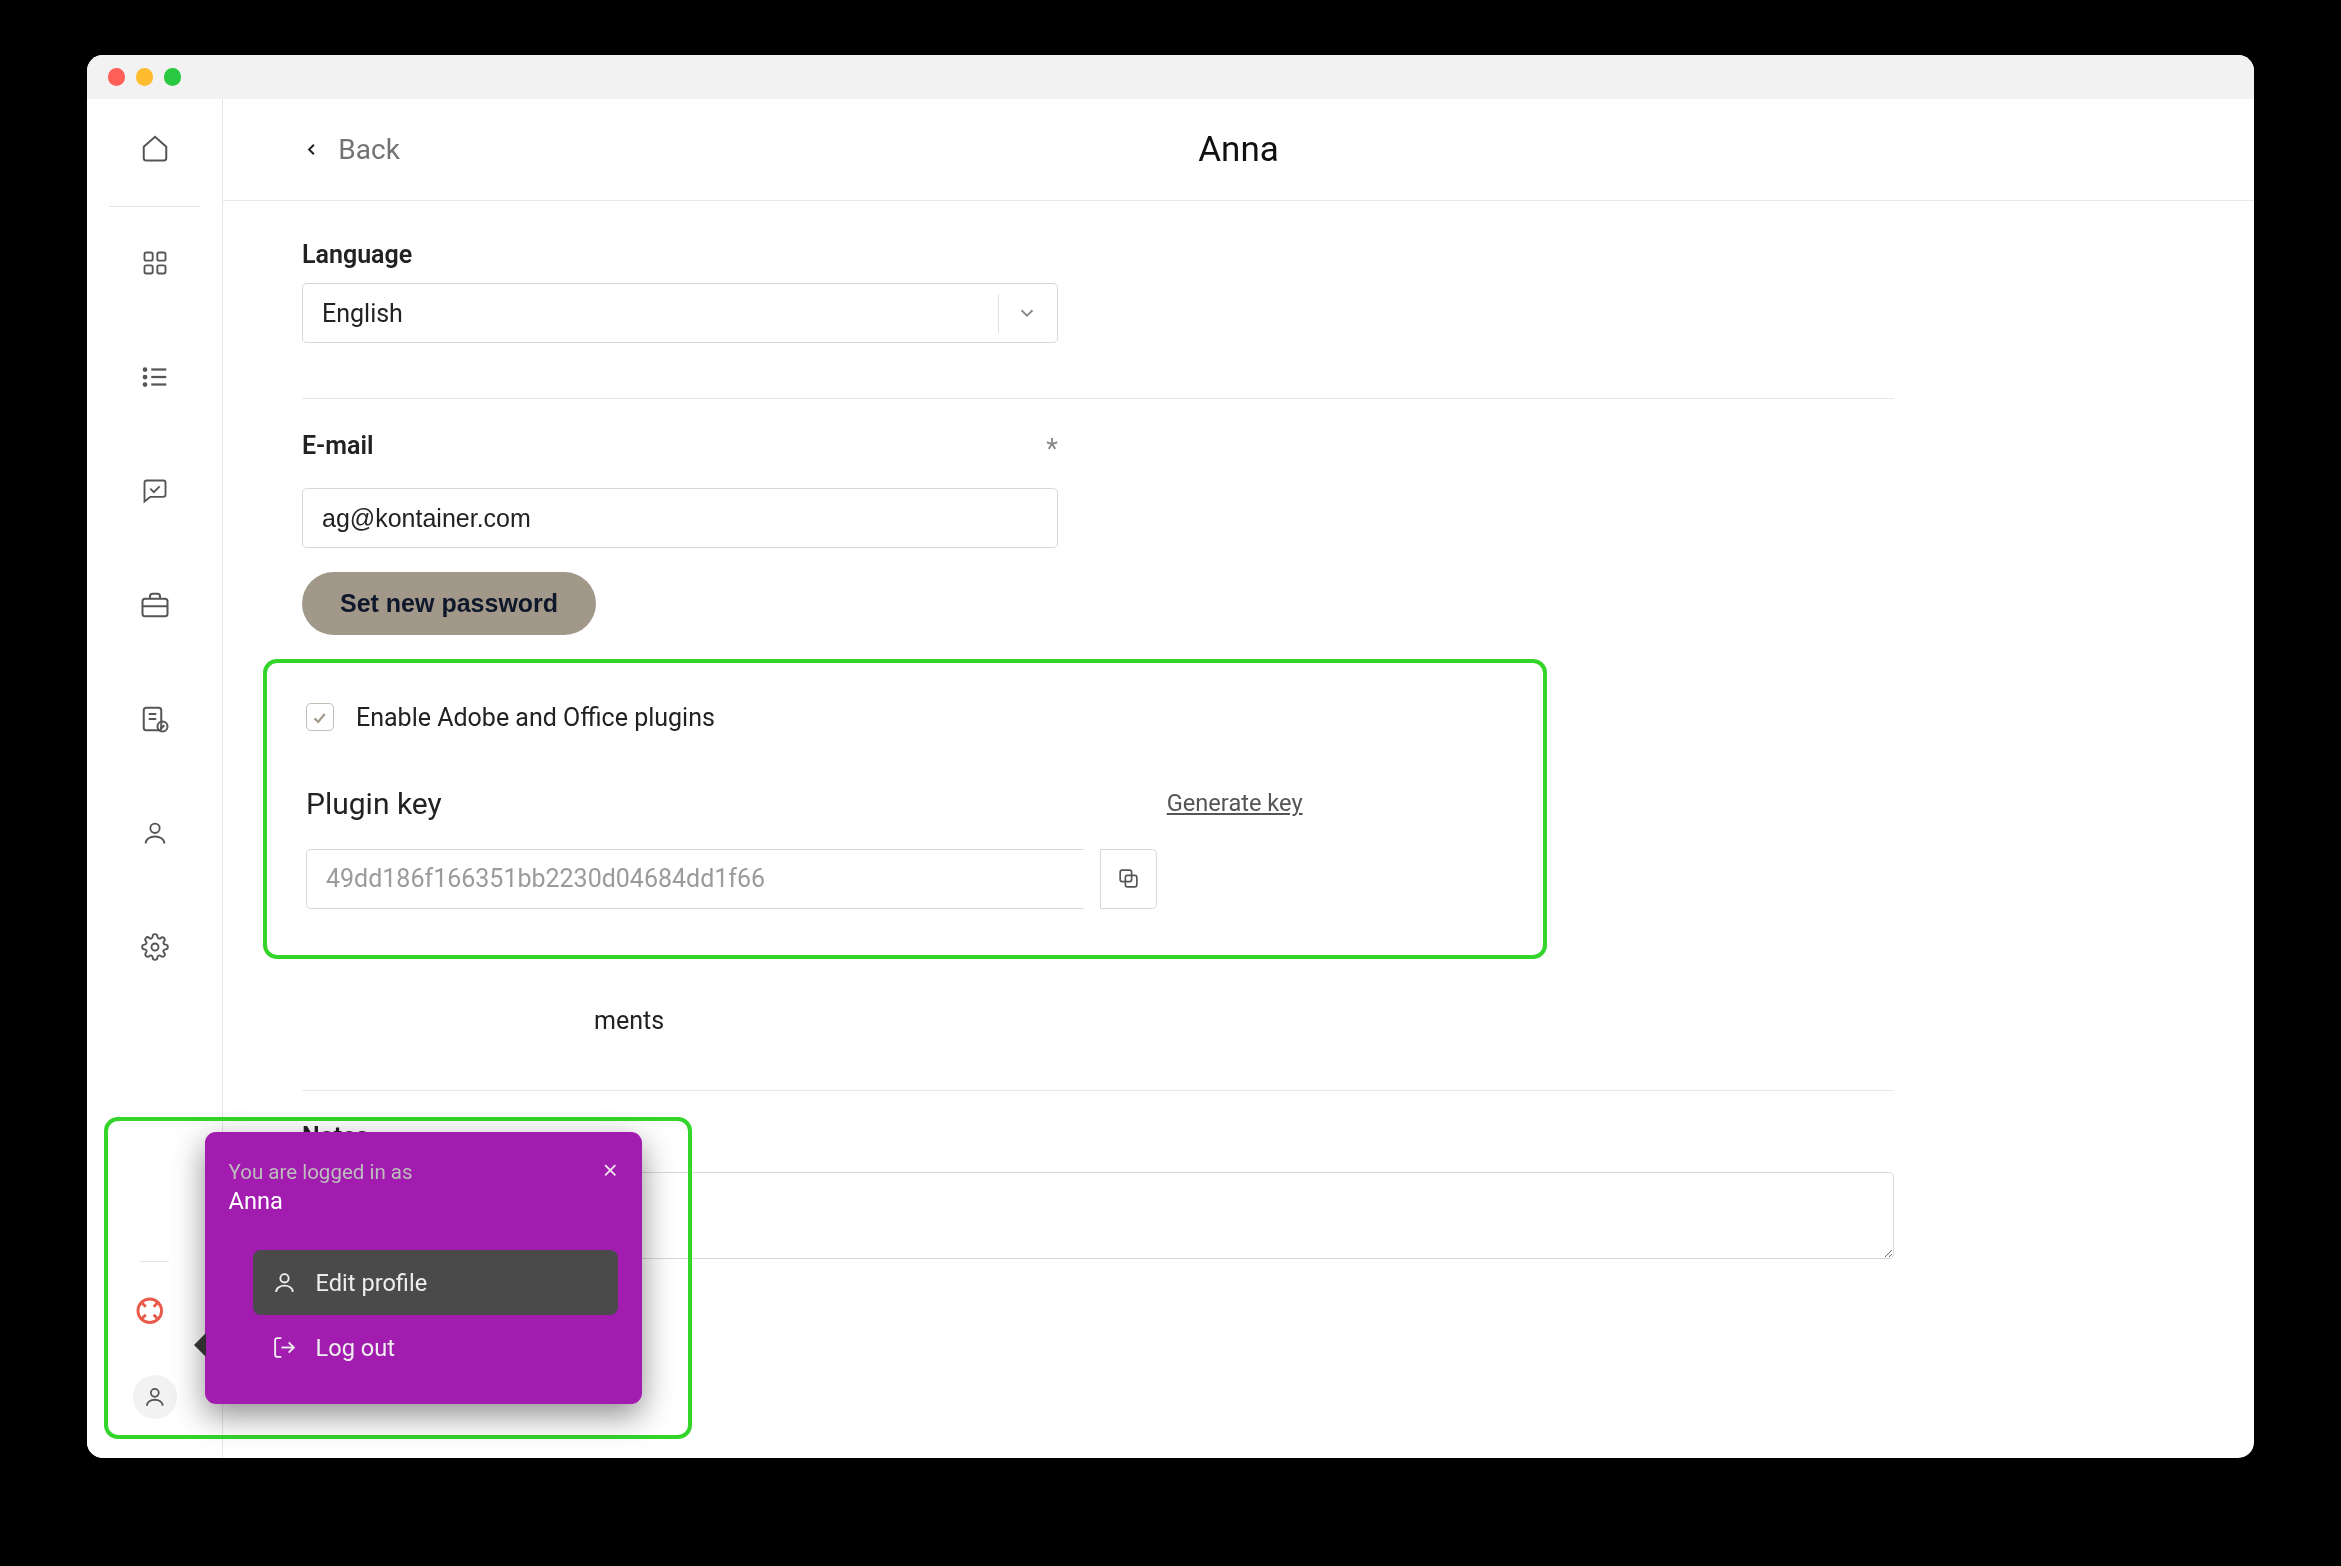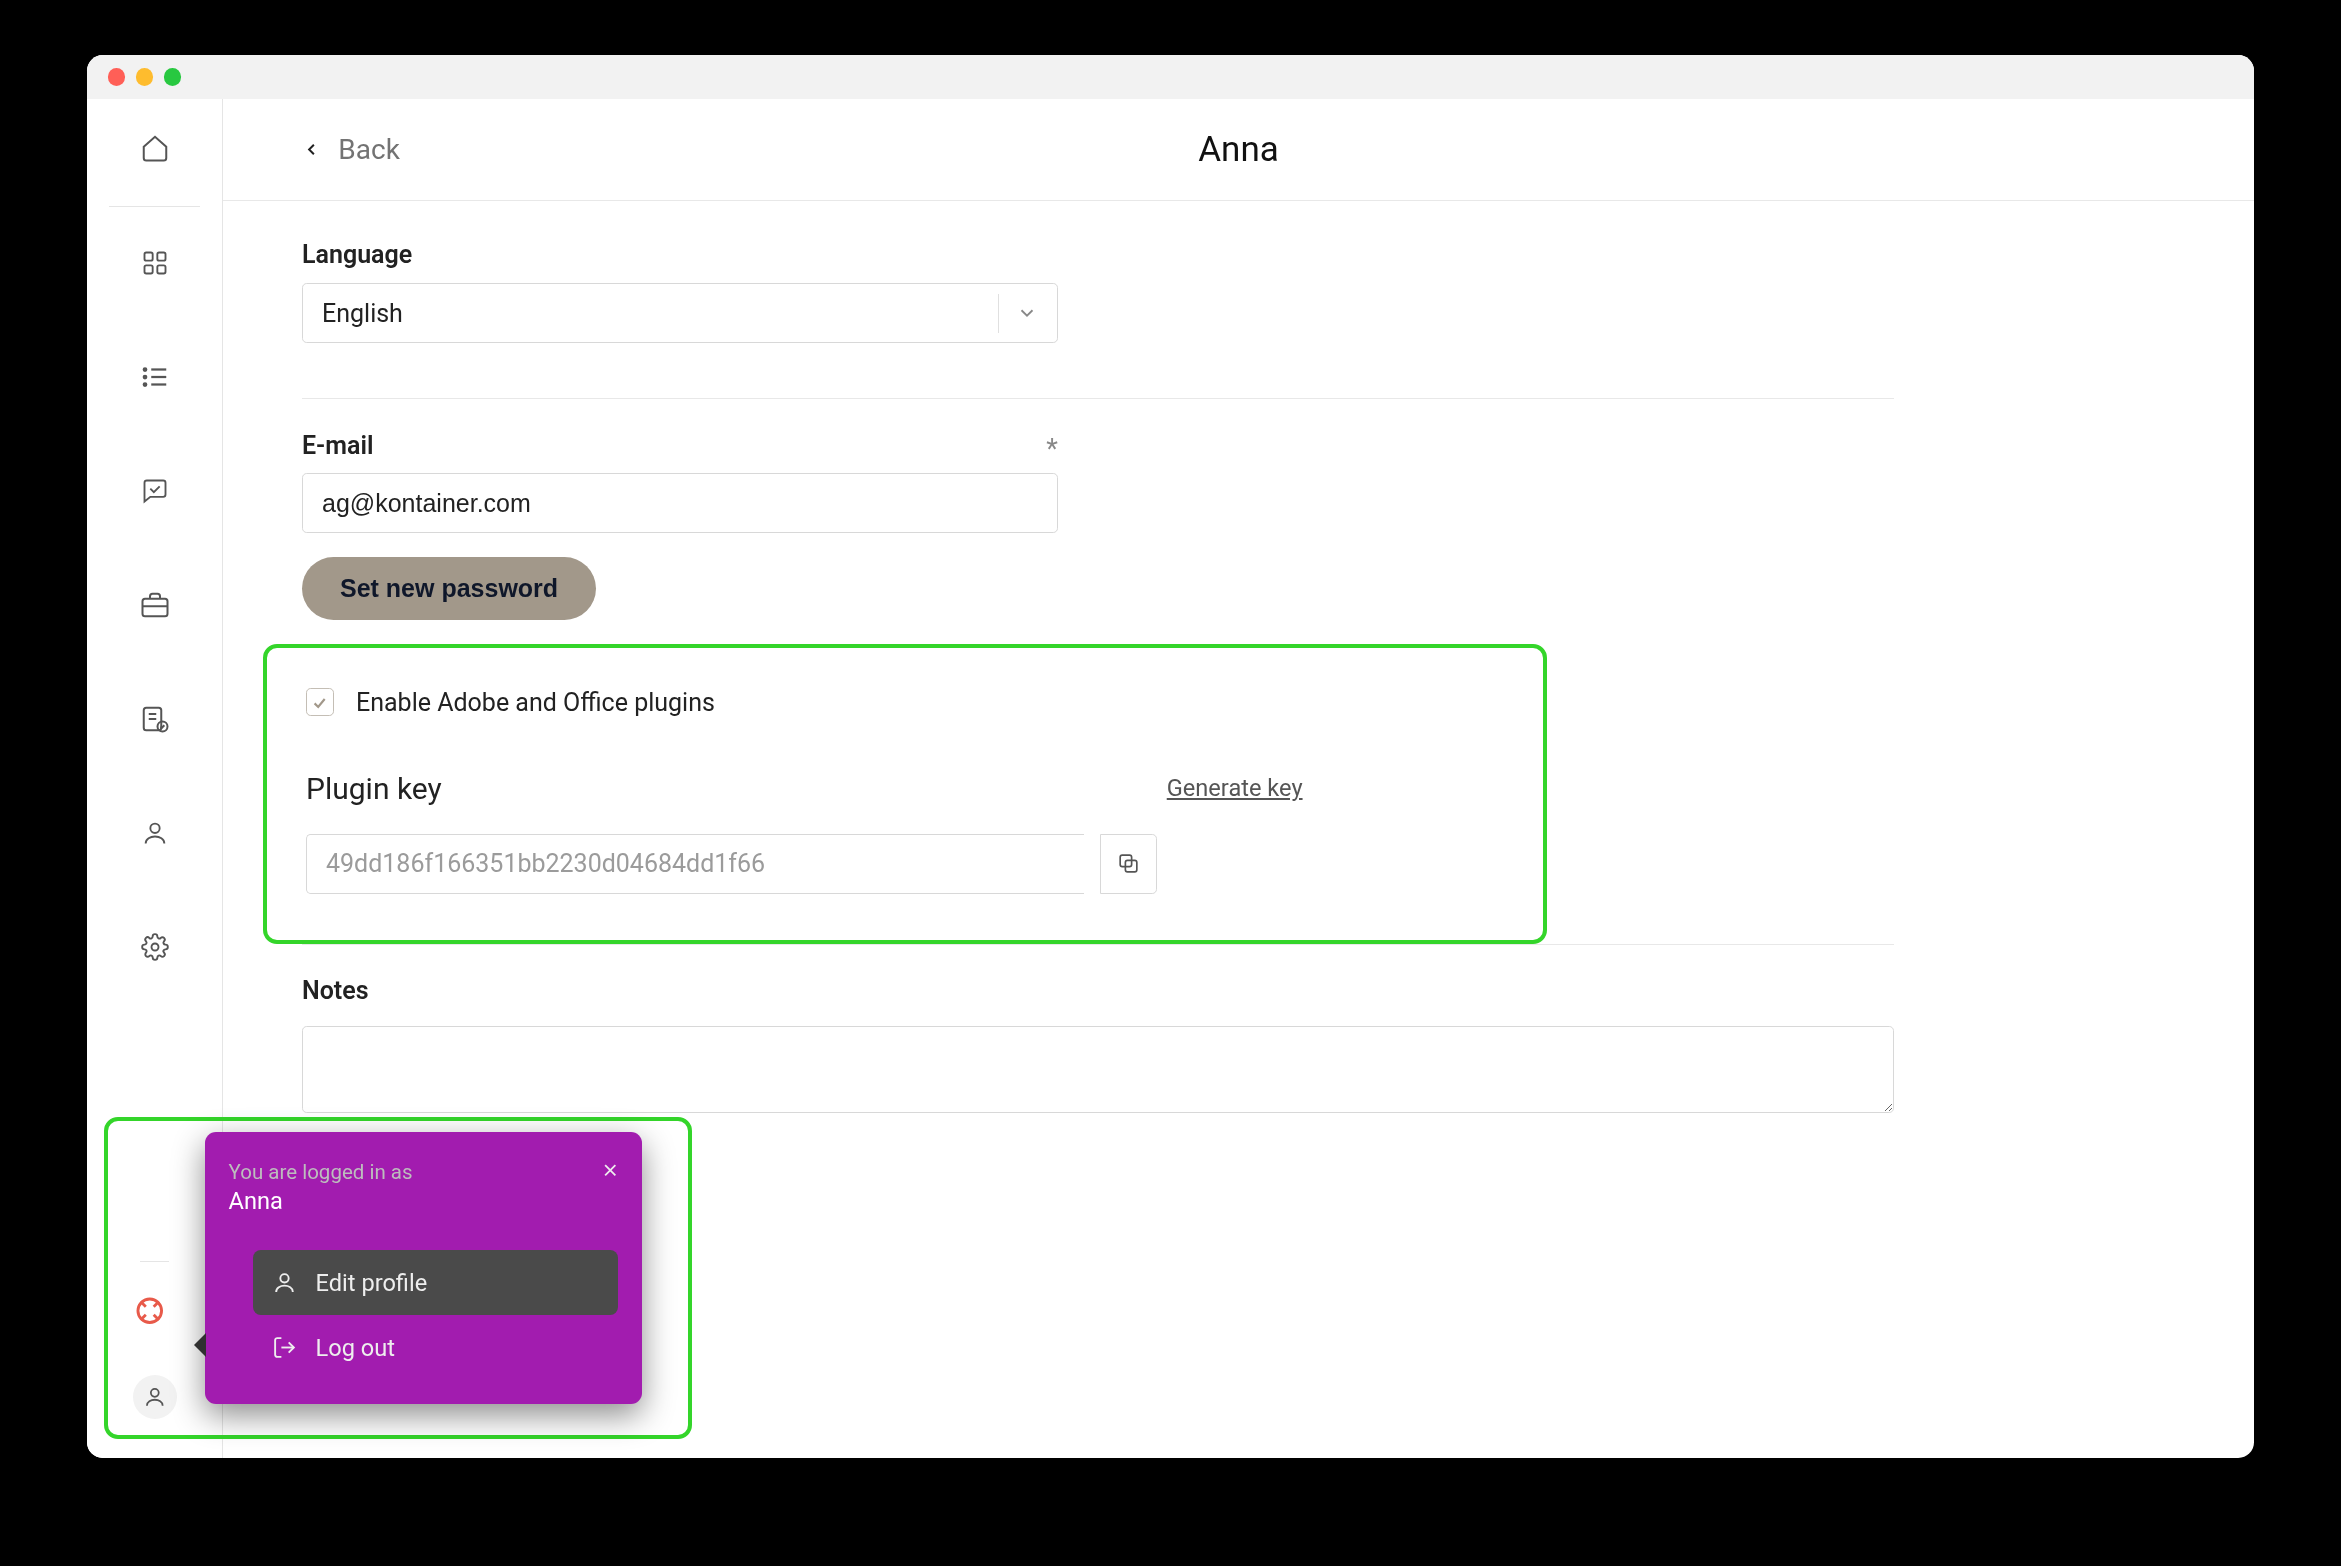--- a/index.html
+++ b/index.html
@@ -100,21 +100,21 @@
   .content {
     padding: 39px 79px 31.5px 79px;
     display:flex;
     flex-direction:column;
   }
 
   .field { max-width: 756px; margin-bottom: 31.5px; }
   .divider { border-top:0.8px solid #e8e8e8; margin: 23.6px 0 31.5px; max-width: 1592px; }
 
   .label { font-size: 25px; font-weight:600; color:#222; margin-bottom: 14px; display:block; }
-  .label-row { display:flex; justify-content:space-between; align-items:center; max-width: 756px; margin-bottom: 6px; }
+  .label-row { display:flex; justify-content:space-between; align-items:center; max-width: 756px; margin-bottom: 21px; }
   .req { color:#888; font-size: 27px; }
 
   .select, .text-input, .readonly-input {
     width: 100%;
     height: 60px;
     border:0.8px solid #d8d8d8;
     border-radius: 4.7px;
     padding: 0 19px;
     font-size: 25px;
     color:#222;
@@ -391,20 +391,23 @@
               </div>
               <div class="copy-btn">
                 <svg width="25" height="25" viewBox="0 0 24 24" fill="none" stroke="currentColor" stroke-width="1.6">
                     <rect x="9" y="9" width="11" height="11" rx="2"></rect>
                     <rect x="4" y="4" width="11" height="11" rx="2"></rect>
                   </svg>
               </div>
             </div>
           </div>
 
+          <div class="overflow-label">
+            <span class="overflow-label-partial">ments</span>
+          </div>
 
           <div class="divider" style="margin-top:0;"></div>
 
           <div class="section-label">Notes</div>
           <textarea class="textarea" style=""></textarea>
 
         </div>
       </div>
 
       <div class="highlight-green-2"></div>

